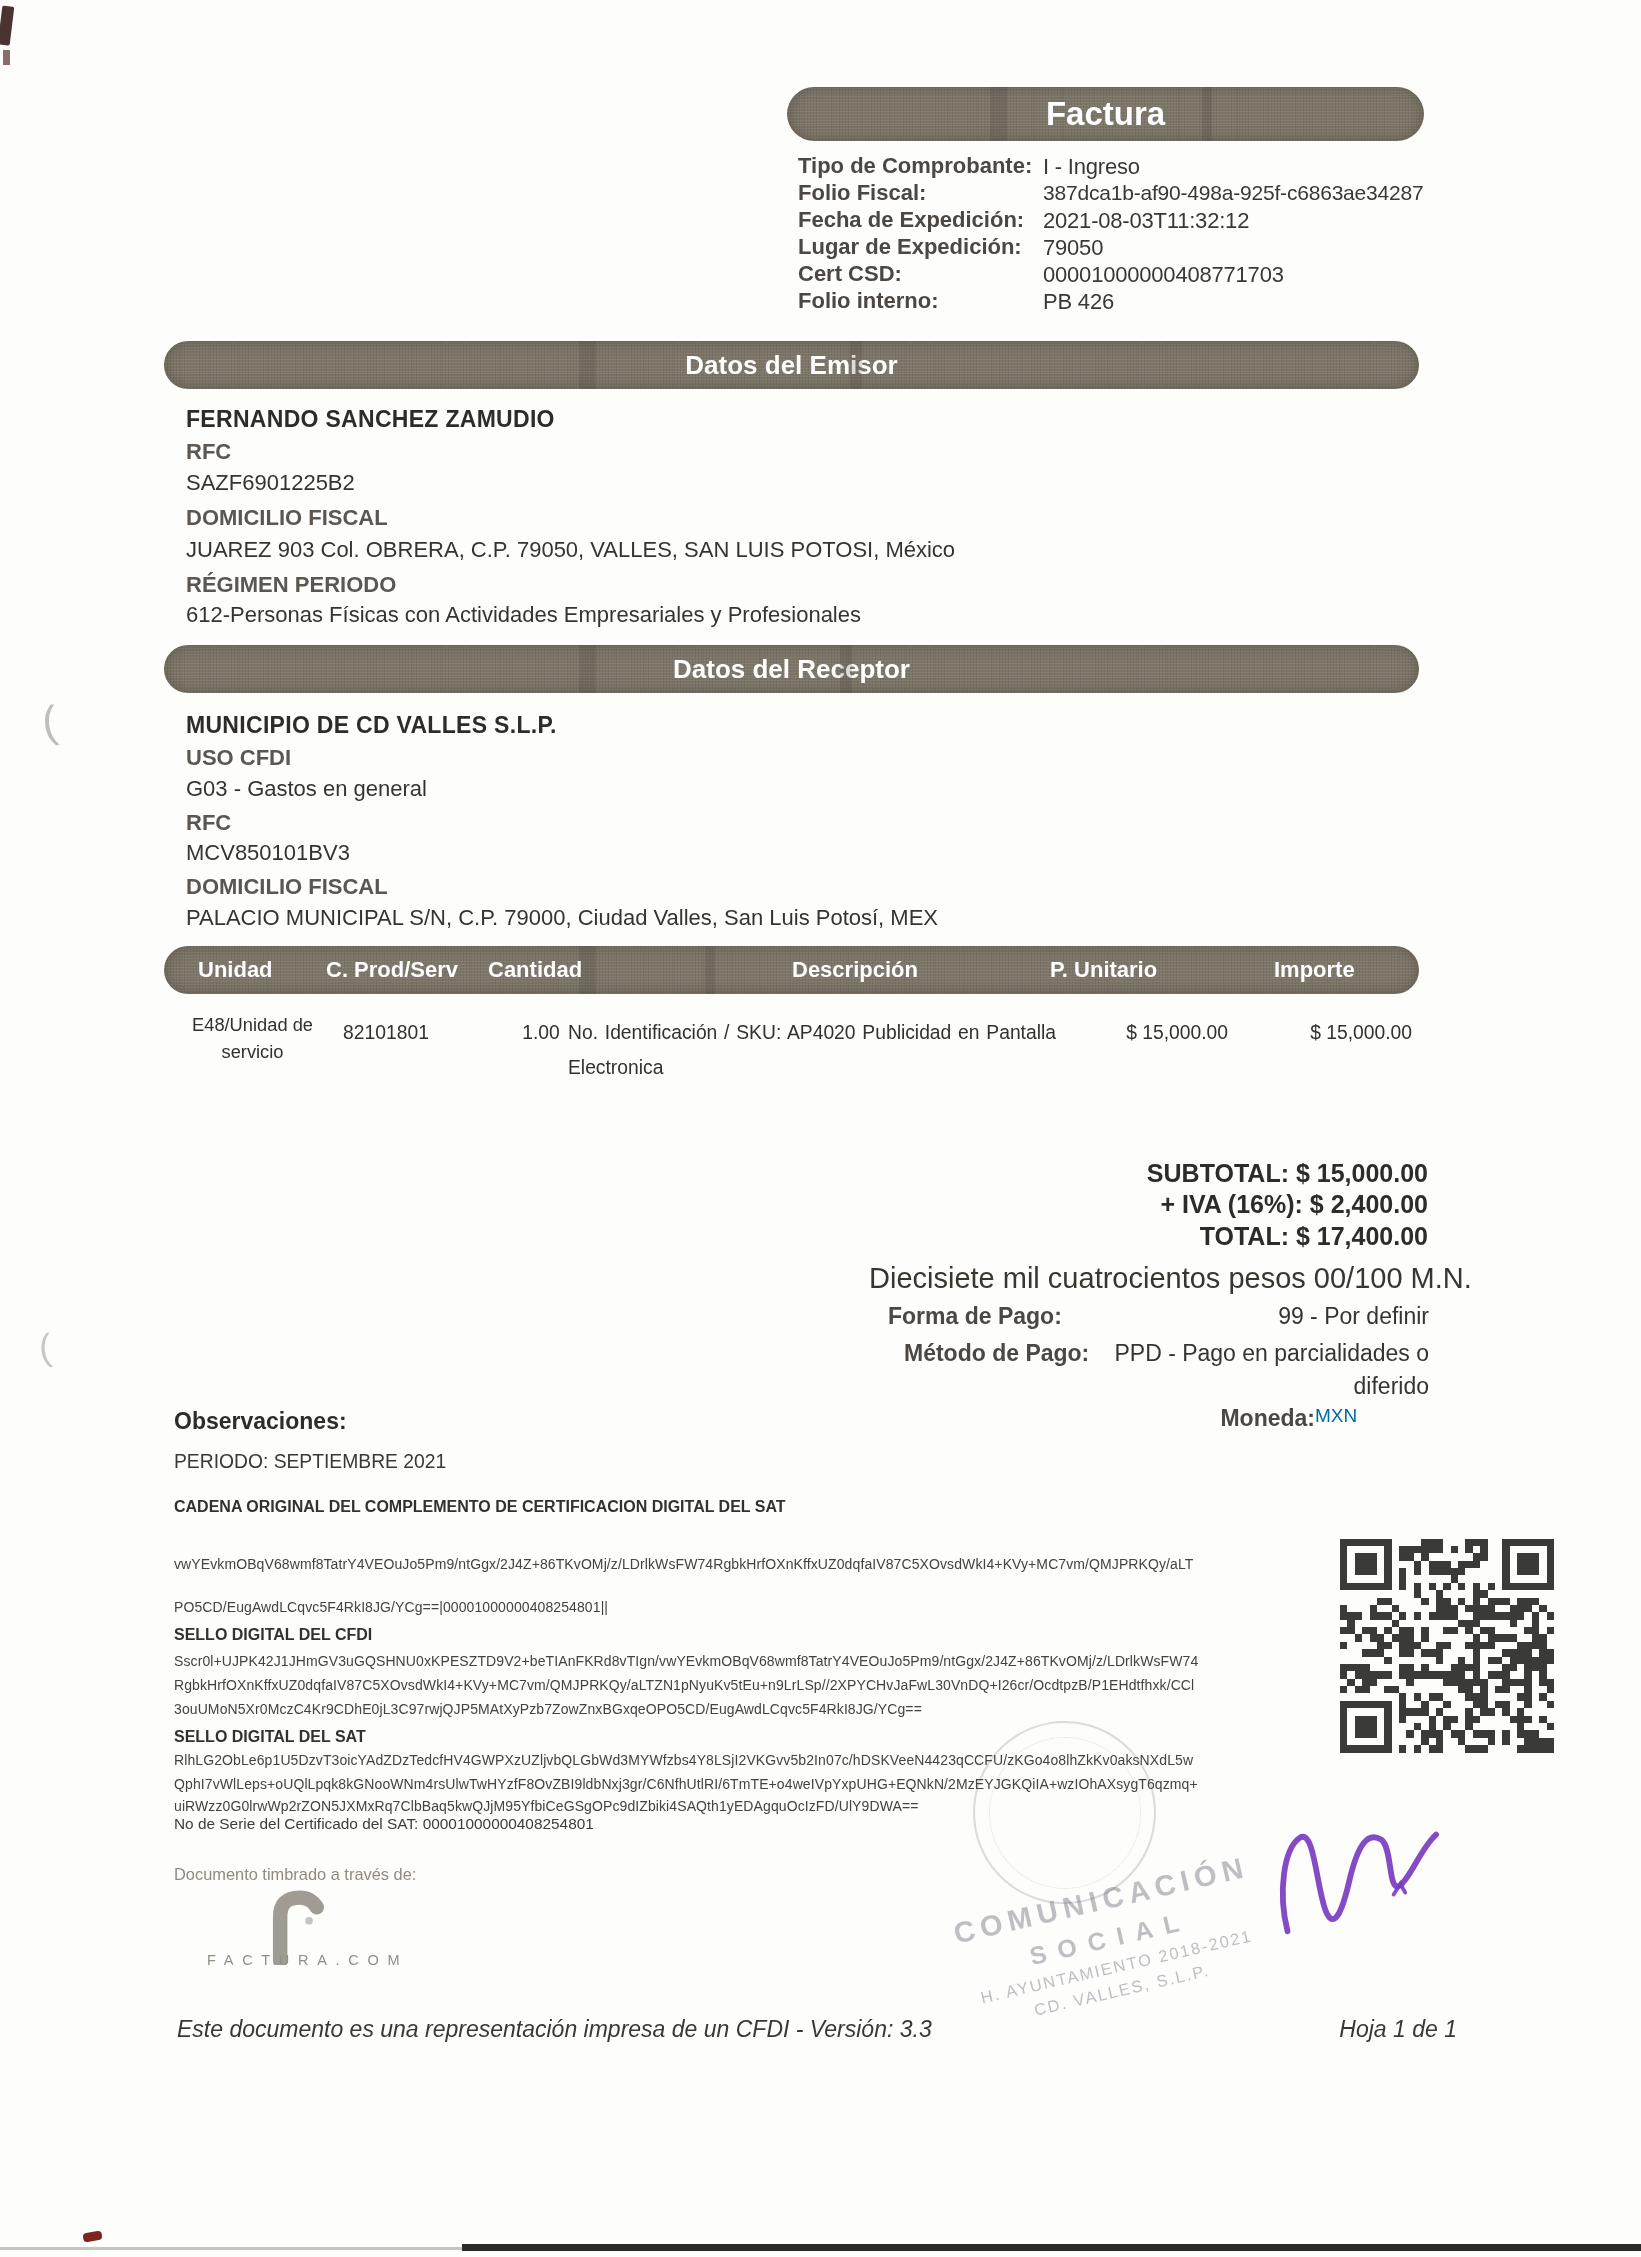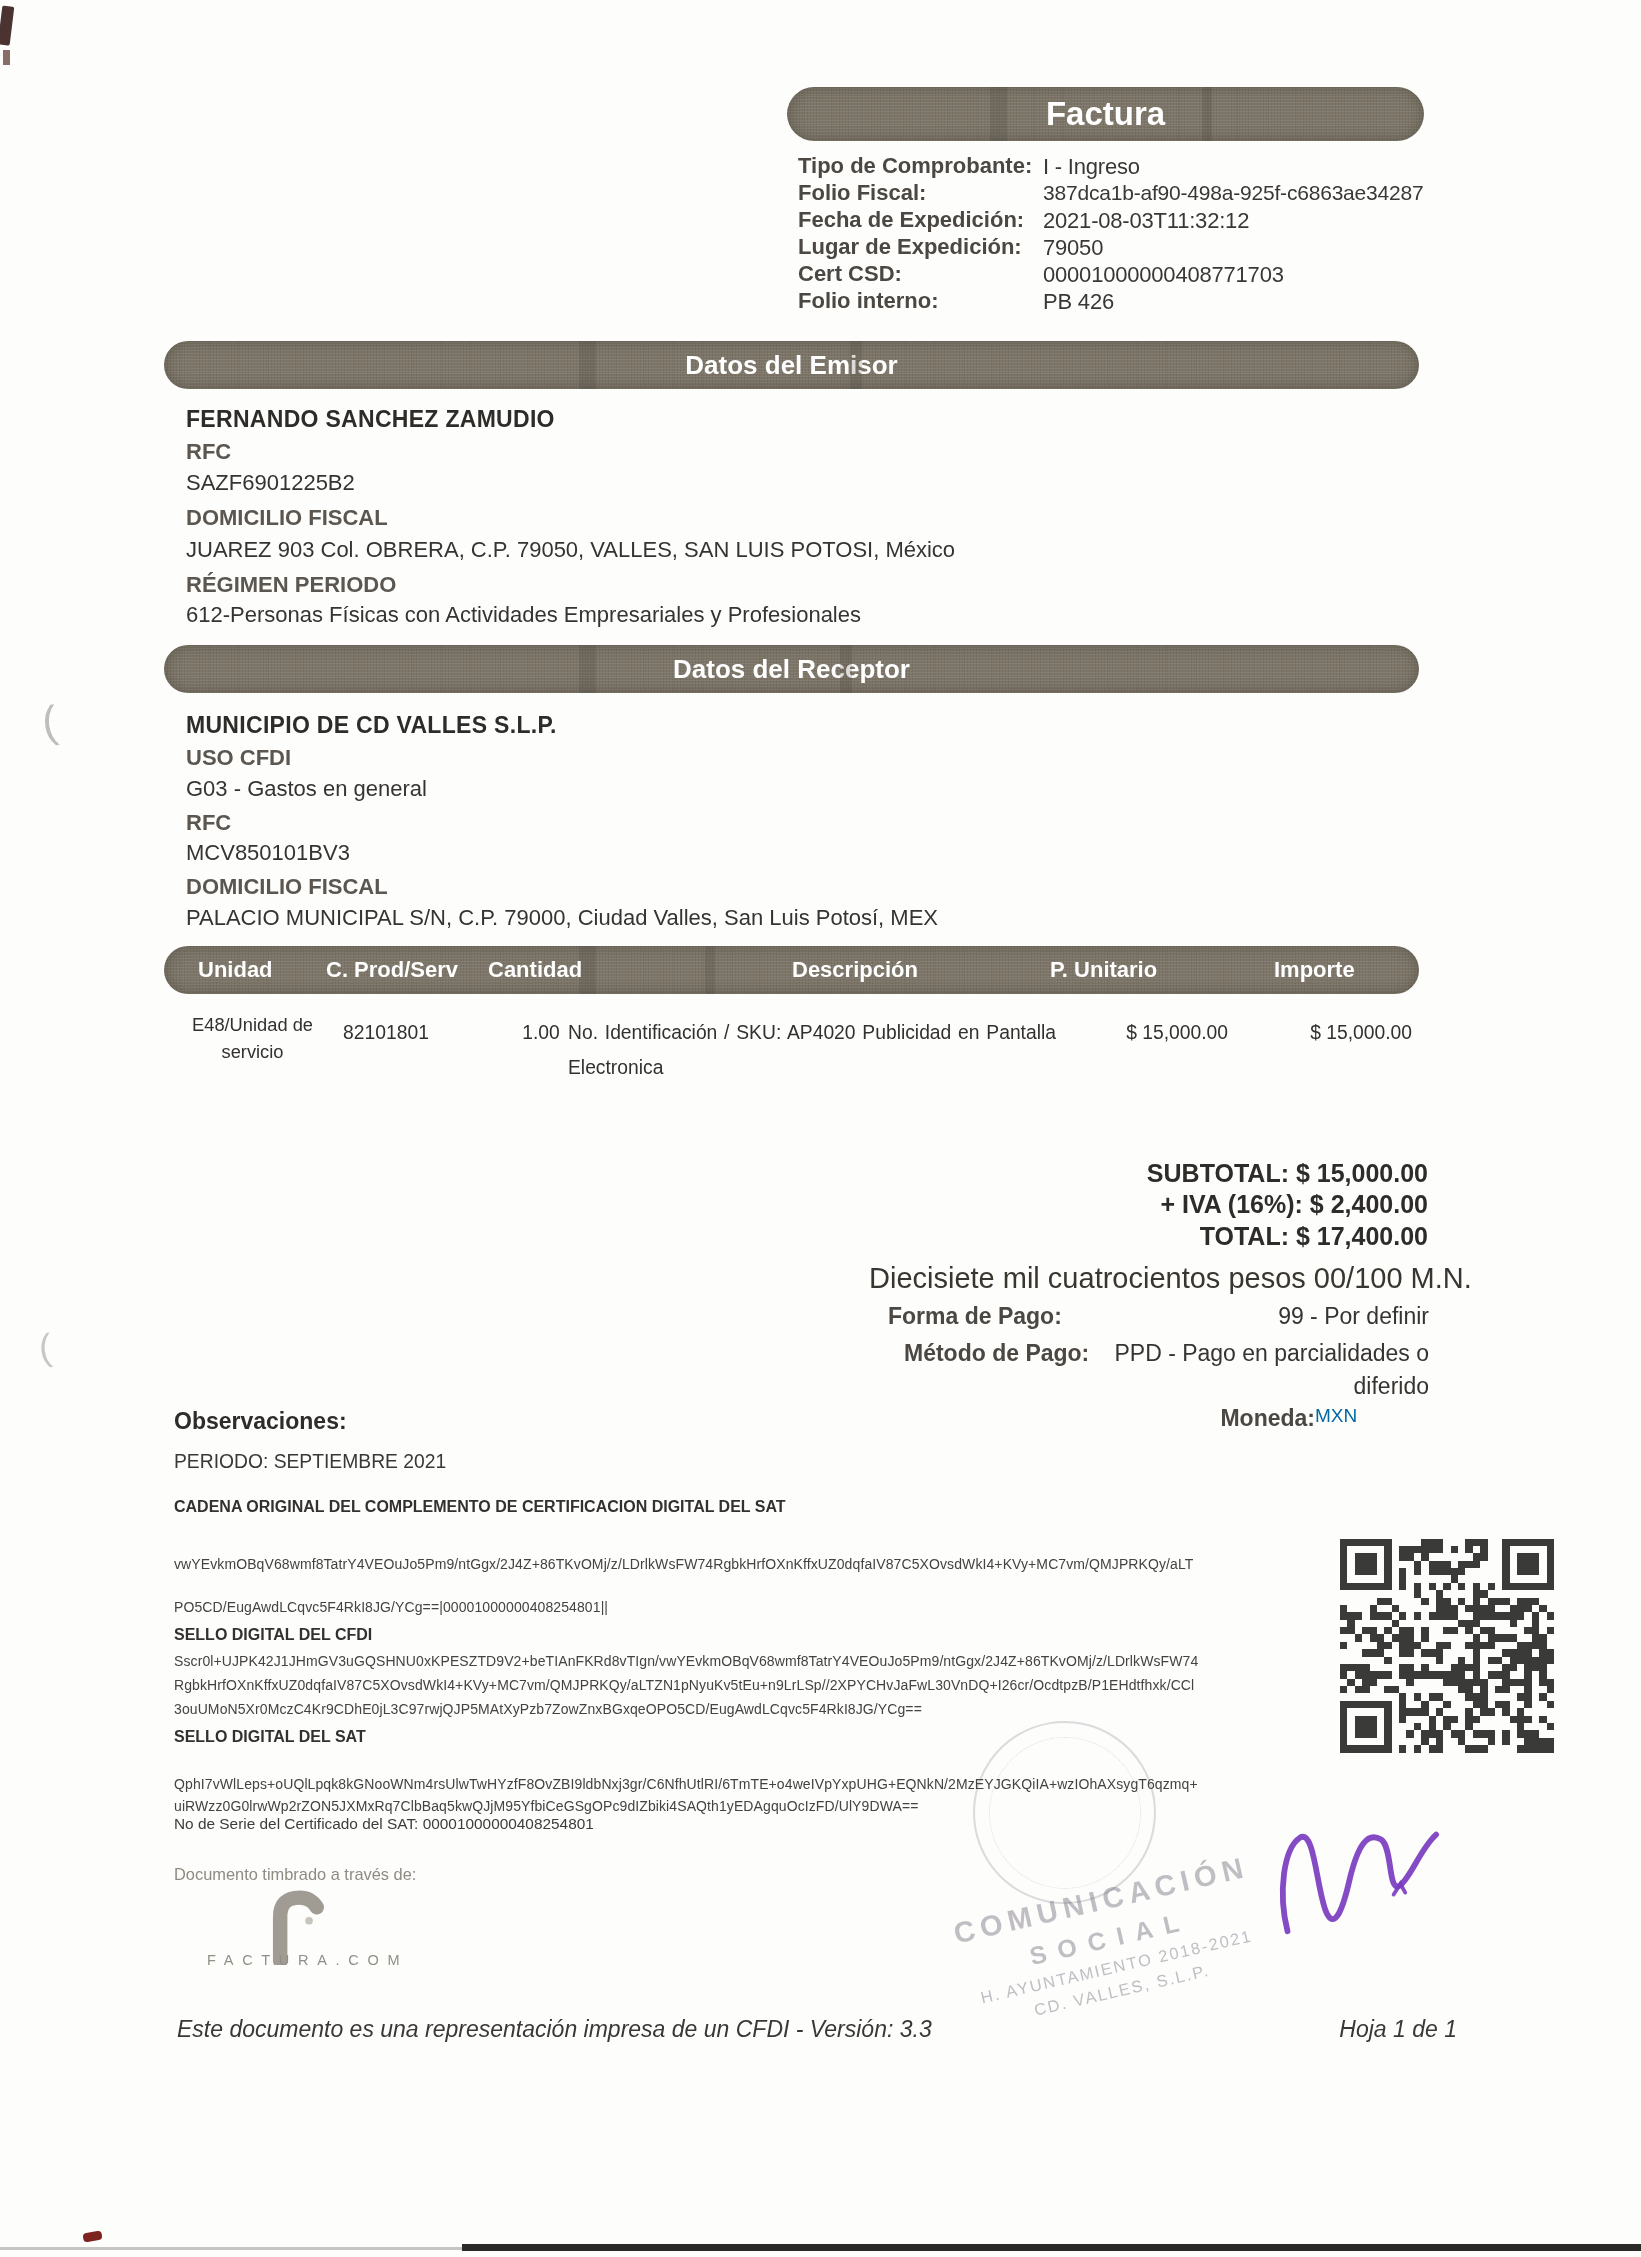--- a/index.html
+++ b/index.html
@@ -115,20 +115,21 @@
   <div class="abs stitle" style="left:174px;top:1498px;">CADENA ORIGINAL DEL COMPLEMENTO DE CERTIFICACION DIGITAL DEL SAT</div>
   <div class="abs tiny" style="left:174px;top:1556px;">vwYEvkmOBqV68wmf8TatrY4VEOuJo5Pm9/ntGgx/2J4Z+86TKvOMj/z/LDrlkWsFW74RgbkHrfOXnKffxUZ0dqfaIV87C5XOvsdWkI4+KVy+MC7vm/QMJPRKQy/aLT</div>
   <div class="abs tiny" style="left:174px;top:1599px;">PO5CD/EugAwdLCqvc5F4RkI8JG/YCg==|00001000000408254801||</div>
 
   <div class="abs stitle" style="left:174px;top:1626px;">SELLO DIGITAL DEL CFDI</div>
   <div class="abs tiny" style="left:174px;top:1653px;">Sscr0l+UJPK42J1JHmGV3uGQSHNU0xKPESZTD9V2+beTIAnFKRd8vTIgn/vwYEvkmOBqV68wmf8TatrY4VEOuJo5Pm9/ntGgx/2J4Z+86TKvOMj/z/LDrlkWsFW74</div>
   <div class="abs tiny" style="left:174px;top:1677px;">RgbkHrfOXnKffxUZ0dqfaIV87C5XOvsdWkI4+KVy+MC7vm/QMJPRKQy/aLTZN1pNyuKv5tEu+n9LrLSp//2XPYCHvJaFwL30VnDQ+I26cr/OcdtpzB/P1EHdtfhxk/CCl</div>
   <div class="abs tiny" style="left:174px;top:1701px;">3ouUMoN5Xr0MczC4Kr9CDhE0jL3C97rwjQJP5MAtXyPzb7ZowZnxBGxqeOPO5CD/EugAwdLCqvc5F4RkI8JG/YCg==</div>
 
   <div class="abs stitle" style="left:174px;top:1728px;">SELLO DIGITAL DEL SAT</div>
+  <div class="abs tiny" style="left:174px;top:1752px;">RlhLG2ObLe6p1U5DzvT3oicYAdZDzTedcfHV4GWPXzUZljvbQLGbWd3MYWfzbs4Y8LSjI2VKGvv5b2In07c/hDSKVeeN4423qCCFU/zKGo4o8lhZkKv0aksNXdL5w</div>
   <div class="abs tiny" style="left:174px;top:1776px;">QphI7vWlLeps+oUQlLpqk8kGNooWNm4rsUlwTwHYzfF8OvZBI9ldbNxj3gr/C6NfhUtlRI/6TmTE+o4weIVpYxpUHG+EQNkN/2MzEYJGKQiIA+wzIOhAXsygT6qzmq+</div>
   <div class="abs tiny" style="left:174px;top:1798px;">uiRWzz0G0lrwWp2rZON5JXMxRq7ClbBaq5kwQJjM95YfbiCeGSgOPc9dIZbiki4SAQth1yEDAgquOcIzFD/UlY9DWA==</div>
   <div class="abs" style="left:174px;top:1815px;font-size:15.4px;color:#3f3d3a;text-align:right;">No de Serie del Certificado del SAT: 00001000000408254801</div>
 
   <svg id="qr" class="abs" style="left:1340px;top:1524px;" width="214" height="243" viewBox="0 0 29 29" shape-rendering="crispEdges">
       <rect x="0" y="0" width="1" height="1" fill="#3a3a38"></rect>
       <rect x="1" y="0" width="1" height="1" fill="#3a3a38"></rect>
       <rect x="2" y="0" width="1" height="1" fill="#3a3a38"></rect>
       <rect x="3" y="0" width="1" height="1" fill="#3a3a38"></rect>
       <rect x="4" y="0" width="1" height="1" fill="#3a3a38"></rect>

